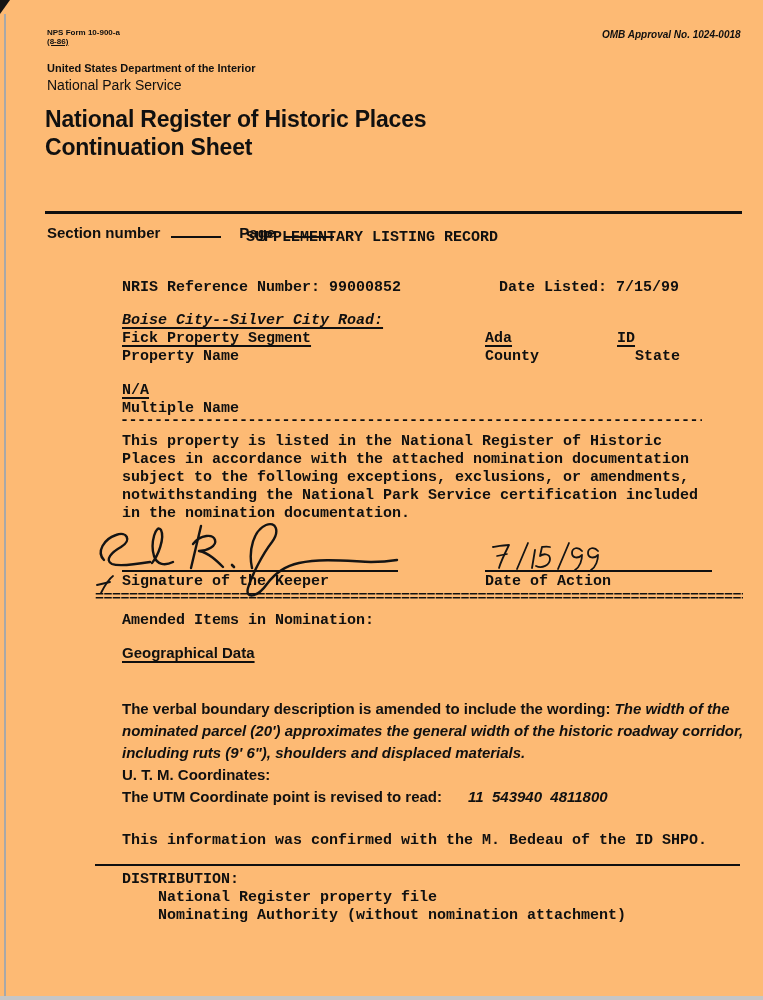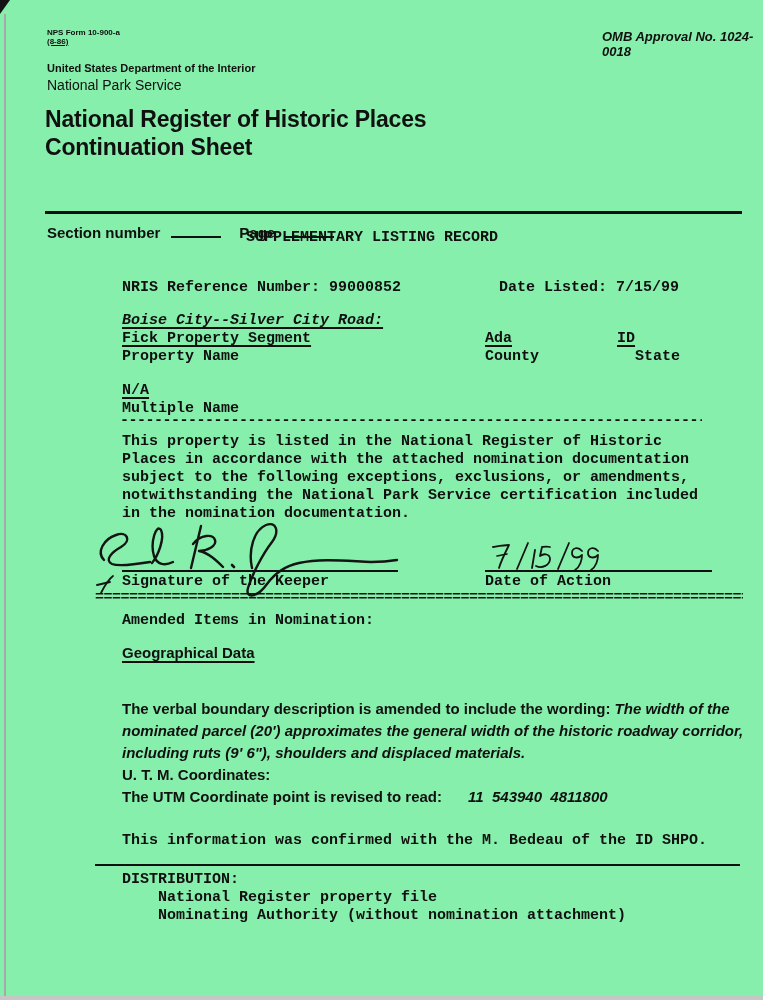--- a/index.html
+++ b/index.html
@@ -1,28 +1,28 @@
 <!DOCTYPE html>
 <html><head>
 <meta charset="utf-8">
 <style>
   html,body { margin:0; padding:0; background:#e8e8e8; }
   .page {
     position:relative; width:763px; height:1000px; margin:0 auto;
-    background:#86efac; color:#101010; overflow:hidden;
+    background:#fdba74; color:#101010; overflow:hidden;
     font-family:"Liberation Sans","DejaVu Sans",sans-serif;
   }
   .abs { position:absolute; }
   .mono {
     font-family:"Liberation Mono","DejaVu Sans Mono",monospace;
     font-weight:700; font-size:15px; line-height:18px; white-space:nowrap;
   }
   .sansb { font-weight:700; font-size:15px; line-height:22px; }
   .small-form { font-size:8px; line-height:9px; }
-  .omb { font-size:13px; font-style:italic; font-weight:700; }
+  .omb { font-size:10px; font-style:italic; font-weight:700; }
   .u { text-decoration:underline; text-decoration-thickness:1.5px; text-underline-offset:3px; }
   .usans { text-decoration:underline; text-decoration-thickness:2px; text-underline-offset:3px; }
   .title { font-size:23px; font-weight:700; line-height:28px; letter-spacing:-0.2px; }
   .dept { font-size:11px; font-weight:700; line-height:17px; }
   .agency { font-size:14px; line-height:17px; }
   .secrow { font-size:15px; font-weight:700; display:flex; align-items:baseline; }
   .blank { display:inline-block; border-bottom:2px solid #101010; height:13px; }
   .rule { background:#101010; }
   .ruletext { overflow:hidden; line-height:11px; height:11px; letter-spacing:-0.5px; }
   .preline { white-space:pre-line; }

